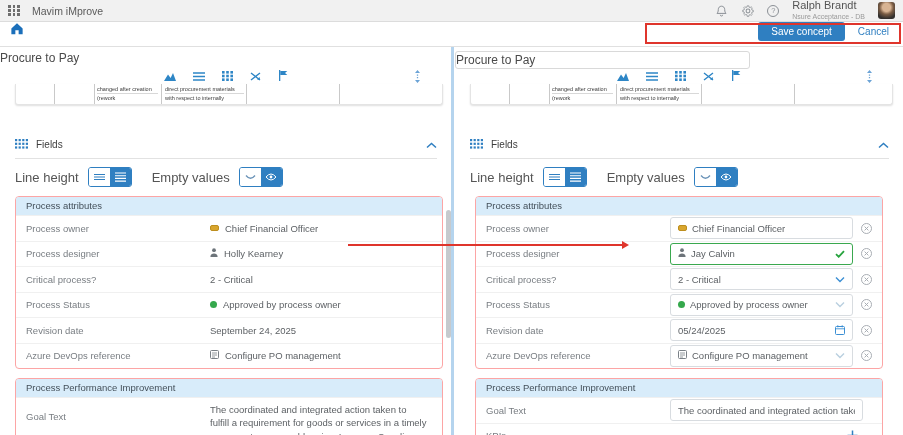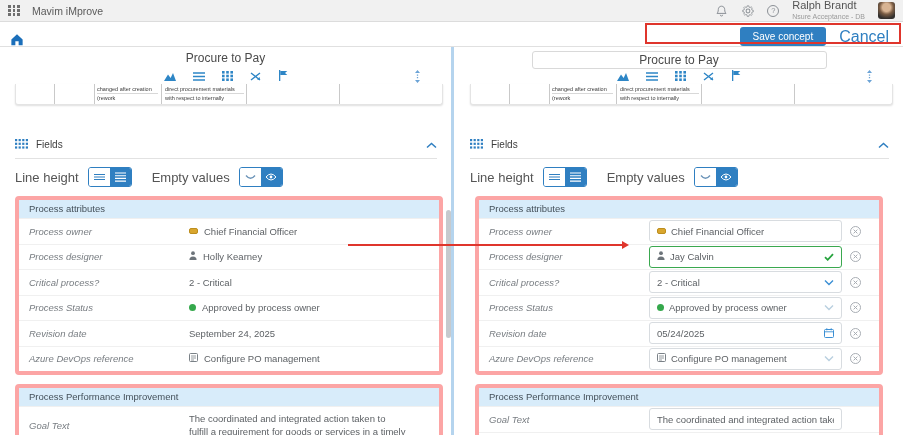--- a/index.html
+++ b/index.html
@@ -19,38 +19,38 @@
   .help-circle { width:12px; height:12px; border:1px solid #8b9096; border-radius:50%; font-size:7.5px;
                  display:flex; align-items:center; justify-content:center; color:#8b9096; }
   .user-block { text-align:left; line-height:1.25; }
   .user-name { font-size:11px; color:#555; }
   .user-org { font-size:7px; color:#9a9a9a; }
   .avatar { width:17px; height:17px; border-radius:3px;
             background:radial-gradient(circle at 50% 32%, #d8b493 0 28%, #7a5c44 48%, #33302e 78%); }
 
   
   .actionbar { position:absolute; top:22px; left:0; right:0; height:25px; background:#fff;
-               border-bottom:1px solid #e0e0e0; display:flex; align-items:flex-end; padding:0 10px; }
+               border-bottom:1px solid #e0e0e0; display:flex; align-items:flex-start; padding:0 10px; }
   .ab-actions { margin-left:auto; display:flex; align-items:center; gap:13px; padding-right:4px; }
   .btn { font-size:10px; border:none; border-radius:3px; padding:4px 13px; cursor:pointer;
          font-family:"Liberation Sans", sans-serif; }
   .btn-primary { background:#2f7fc1; color:#fff; }
   .btn-secondary { background:#eef2f7; color:#2f7fc1; }
-  .link-cancel { font-size:16px; color:#2f7fc1; background:none; border:none; cursor:pointer; }
+  .link-cancel { font-size:10px; color:#2f7fc1; background:none; border:none; cursor:pointer; }
 
   
   .main { position:absolute; top:47px; left:0; right:0; bottom:0; }
   .panel { position:absolute; top:0; bottom:0; background:#fff; overflow:hidden; }
   .panel.pl { left:0; width:451px; }
   .panel.pr { left:455px; right:0; }
   .divider { position:absolute; top:0; bottom:0; left:451px; width:3px; background:#b5d4ee; }
   .scroll-thumb { position:absolute; left:446px; top:163px; width:5px; height:128px;
                   background:#bcc1c6; border-radius:3px; opacity:.85; z-index:5; }
 
-  .p-title { margin-top:4px; height:16px; text-align:center; font-size:12px; color:#4a4a4a; }
+  .p-title { margin-top:4px; height:16px; font-size:12px; color:#4a4a4a; }
   .p-title .title-box { display:inline-block; width:295px; height:18px; line-height:16px;
                         border:1px solid #d9d9d9; border-radius:3px; background:#fff; }
   .icon-row { position:relative; margin-top:2px; height:13px; display:flex; justify-content:center;
               align-items:center; gap:17px; }
   .icon-row .expand-v { position:absolute; right:28px; top:0; }
 
   
   .tfrag { position:relative; margin:2px 8px 0 15px; height:21px; background:#fff;
            border:1px solid #e4e4e4; border-top:none; border-radius:0 0 3px 3px;
            box-shadow:0 1px 2px rgba(0,0,0,.13); overflow:hidden; }
@@ -65,26 +65,26 @@
   .fields-hd .chev { margin-left:auto; }
 
   .controls { display:flex; align-items:center; margin:8px 14px 0 15px; font-size:13px; color:#555; }
   .controls .clbl { margin-right:9px; }
   .controls .clbl2 { margin-left:20px; margin-right:9px; }
   .tgroup { display:flex; border:1px solid #2f7fc1; border-radius:3px; overflow:hidden; }
   .tg { width:21px; height:18px; display:flex; align-items:center; justify-content:center;
         background:#fff; cursor:pointer; }
   .tg.sel { background:#2f7fc1; }
 
-  .card { margin:9px 8px 0 15px; border:4px solid #fca5a5; border-radius:4px; overflow:hidden; background:#fff; }
+  .card { margin:9px 8px 0 15px; border:1px solid #fca5a5; border-radius:4px; overflow:hidden; background:#fff; }
   .panel.pr .card { margin:9px 20px 0 20px; }
   .card-hd { background:#d8ecfa; height:18px; line-height:18px; padding:0 10px; font-size:9.5px; color:#44505a; }
   .frow { display:flex; align-items:center; height:25.5px; padding:0 10px; border-top:1px solid #f0f0f0; }
   .frow:first-of-type { border-top:none; }
-  .flabel { width:160px; flex-shrink:0; font-size:9.5px; color:#787d82;font-style:italic; }
+  .flabel { width:184px; flex-shrink:0; font-size:9.5px; color:#787d82; }
   .fval { display:flex; align-items:center; gap:6px; font-size:9.5px; color:#5d6165; }
   .frow.tall { height:auto; min-height:44px; align-items:flex-start; padding-top:5px; padding-bottom:4px; }
   .fval-multi { width:218px; font-size:9.5px; line-height:1.4; color:#5d6165; }
 
   .fin { display:flex; align-items:center; gap:5px; width:193px; height:22px; padding:0 7px;
          border:1px solid #d8dce0; border-radius:3px; background:#fff; font-size:9.5px; color:#5d6165;
          overflow:hidden; white-space:nowrap; }
   .fin.ok { border-color:#3aa84f; }
   .fin .trail { margin-left:auto; flex-shrink:0; display:flex; align-items:center; }
   .fin .vtxt { overflow:hidden; white-space:nowrap; }

